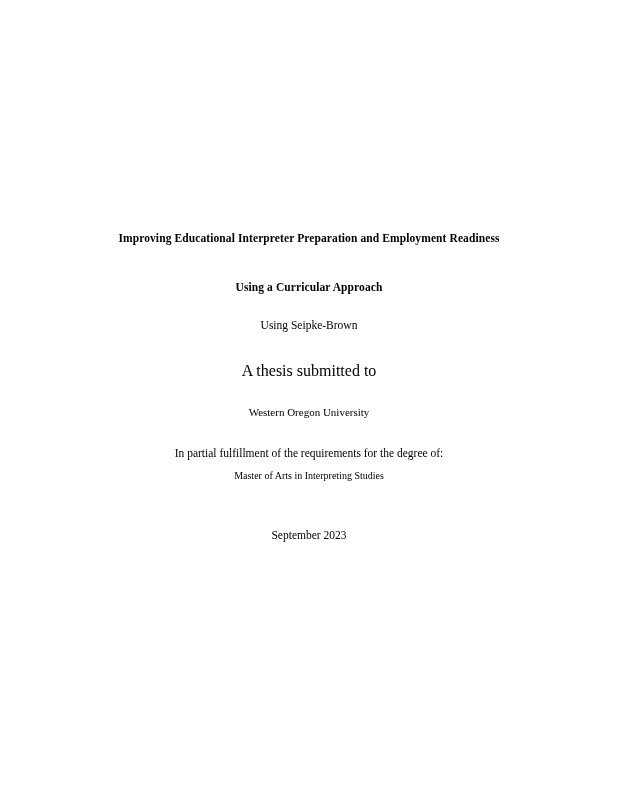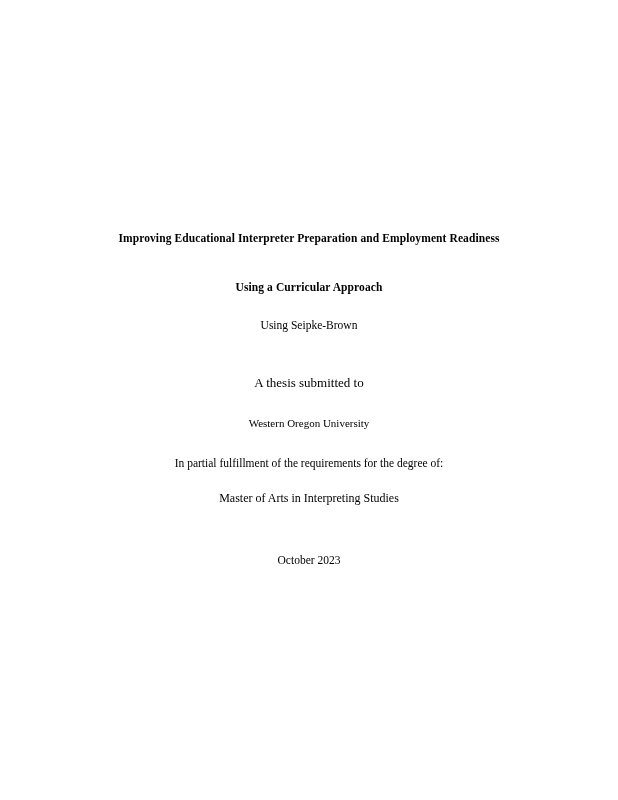--- a/index.html
+++ b/index.html
@@ -45,37 +45,37 @@
     margin-top: 63px;
     font-size: 11.5px;
     line-height: 1.15;
   }
   .author {
     margin-top: 25px;
     font-size: 11.5px;
     line-height: 1.15;
   }
   .submitted {
-    margin-top: 43px;
-    font-size: 13px;
+    margin-top: 29px;
+    font-size: 16px;
     line-height: 1.15;
   }
   .institution {
     margin-top: 26px;
     font-size: 11px;
     line-height: 1.15;
   }
   .fulfillment {
     margin-top: 28px;
     font-size: 11.5px;
     line-height: 1.15;
   }
   .degree {
-    margin-top: 22px;
-    font-size: 12px;
+    margin-top: 10px;
+    font-size: 10px;
     line-height: 1.15;
   }
   .date {
     margin-top: 48px;
     font-size: 11.5px;
     line-height: 1.15;
   }
 </style>
 </head>
 <body>
@@ -92,16 +92,16 @@
     <div class="author">Using Seipke-Brown</div>
 
     <div class="submitted">A thesis submitted to</div>
 
     <div class="institution">Western Oregon University</div>
 
     <div class="fulfillment">In partial fulfillment of the requirements for the degree of:</div>
 
     <div class="degree">Master of Arts in Interpreting Studies</div>
 
-    <div class="date">October 2023</div>
+    <div class="date">September 2023</div>
 
   </div>
 </div>
 
 </body></html>

